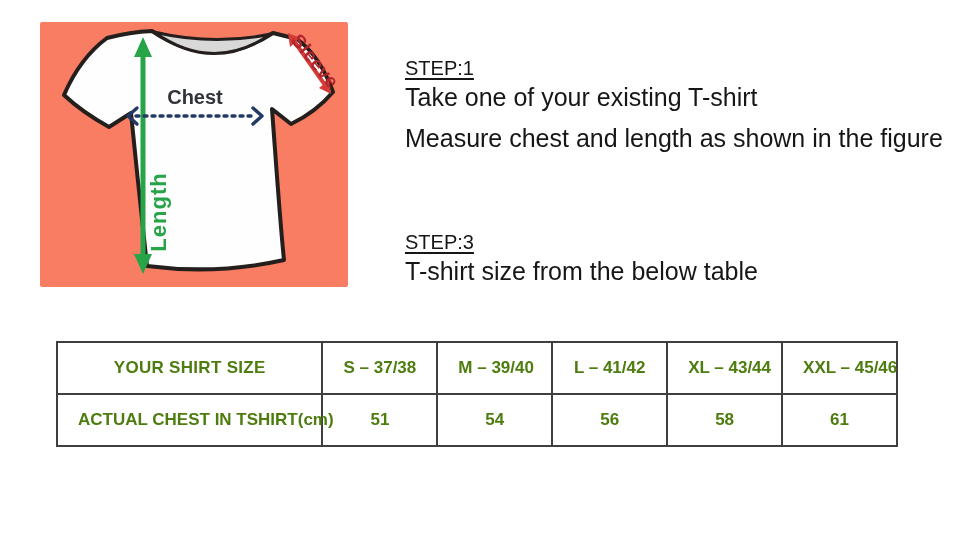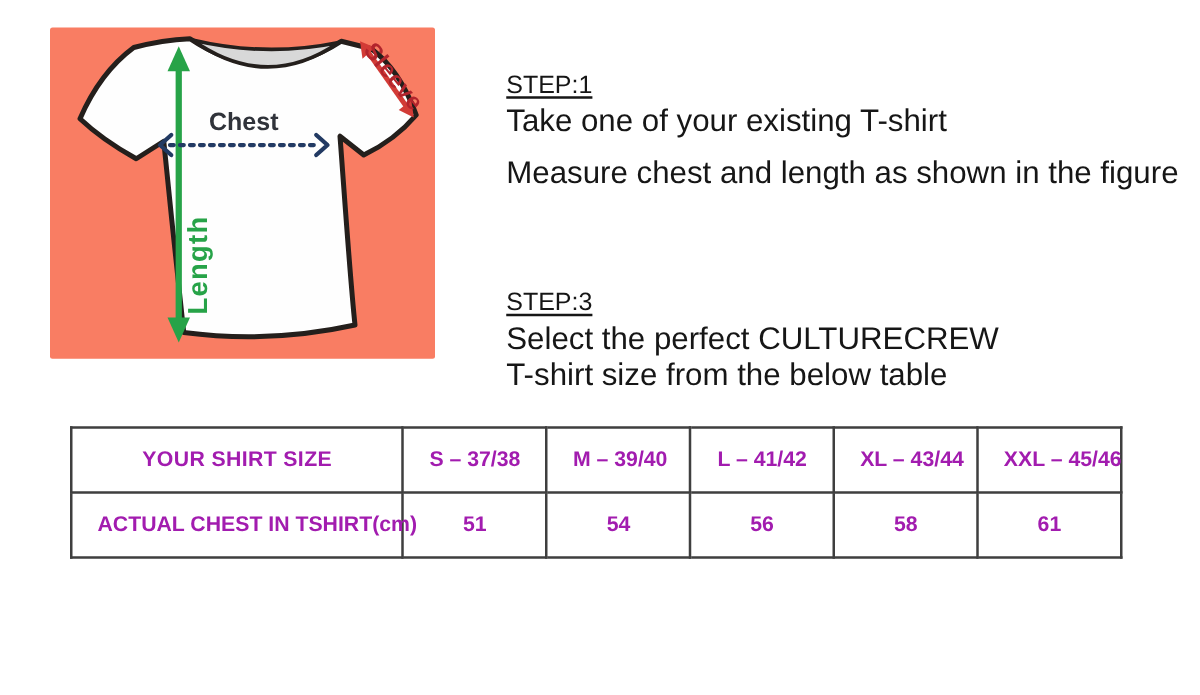--- a/index.html
+++ b/index.html
@@ -60,21 +60,21 @@
     border-collapse: collapse;
     table-layout: fixed;
   }
   table.size-table th, table.size-table td {
     border: 2px solid #3f3f3f;
     height: 52px;
     text-align: center;
     vertical-align: middle;
     font-size: 17px;
     font-weight: 700;
-    color: #a21caf;
+    color: #4d7c0f;
     padding: 0 20px;
     white-space: nowrap;
   }
   table.size-table col.label-col { width: 31.6%; }
   table.size-table col.size-col { width: 13.68%; }
   .first-header { font-size: 18px; letter-spacing: 0.3px; }
 </style>
 </head>
 <body>
 
@@ -125,21 +125,20 @@
   <div class="steps">
     <div class="step-block s1">
       <div class="step-heading">STEP:1</div>
       <div class="step-line">Take one of your existing T-shirt</div>
     </div>
     <div class="step-block s2">
       <div class="step-line">Measure chest and length as shown in the figure</div>
     </div>
     <div class="step-block s3">
       <div class="step-heading">STEP:3</div>
-      <div class="step-line">Select the perfect CULTURECREW</div>
       <div class="step-line">T-shirt size from the below table</div>
     </div>
   </div>
 
   <div class="size-table-wrap">
     <table class="size-table">
       <colgroup>
         <col class="label-col">
         <col class="size-col">
           <col class="size-col">

